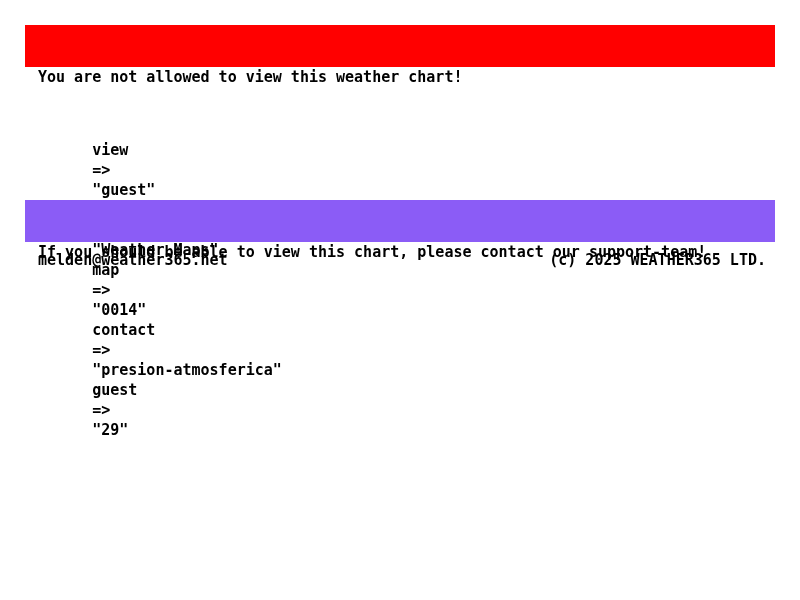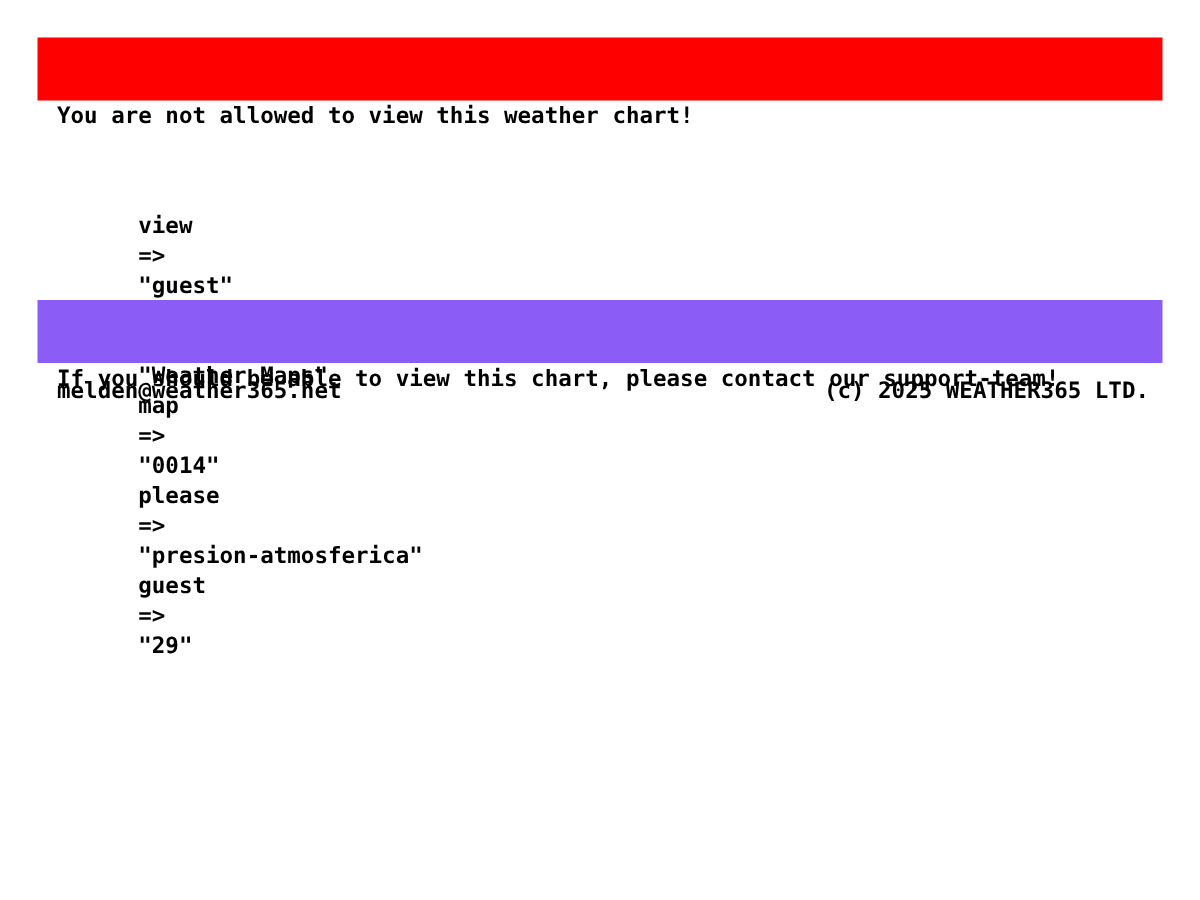--- a/index.html
+++ b/index.html
@@ -66,21 +66,21 @@
       <span class="kv-key">component</span>
       <span class="kv-arrow">=&gt;</span>
       <span class="kv-value">"Weather Maps"</span>
     </div>
     <div class="kv-row">
       <span class="kv-key">map</span>
       <span class="kv-arrow">=&gt;</span>
       <span class="kv-value">"0014"</span>
     </div>
     <div class="kv-row">
-      <span class="kv-key">please</span>
+      <span class="kv-key">contact</span>
       <span class="kv-arrow">=&gt;</span>
       <span class="kv-value">"presion-atmosferica"</span>
     </div>
     <div class="kv-row">
       <span class="kv-key">guest</span>
       <span class="kv-arrow">=&gt;</span>
       <span class="kv-value">"29"</span>
     </div>
   </div>
 

